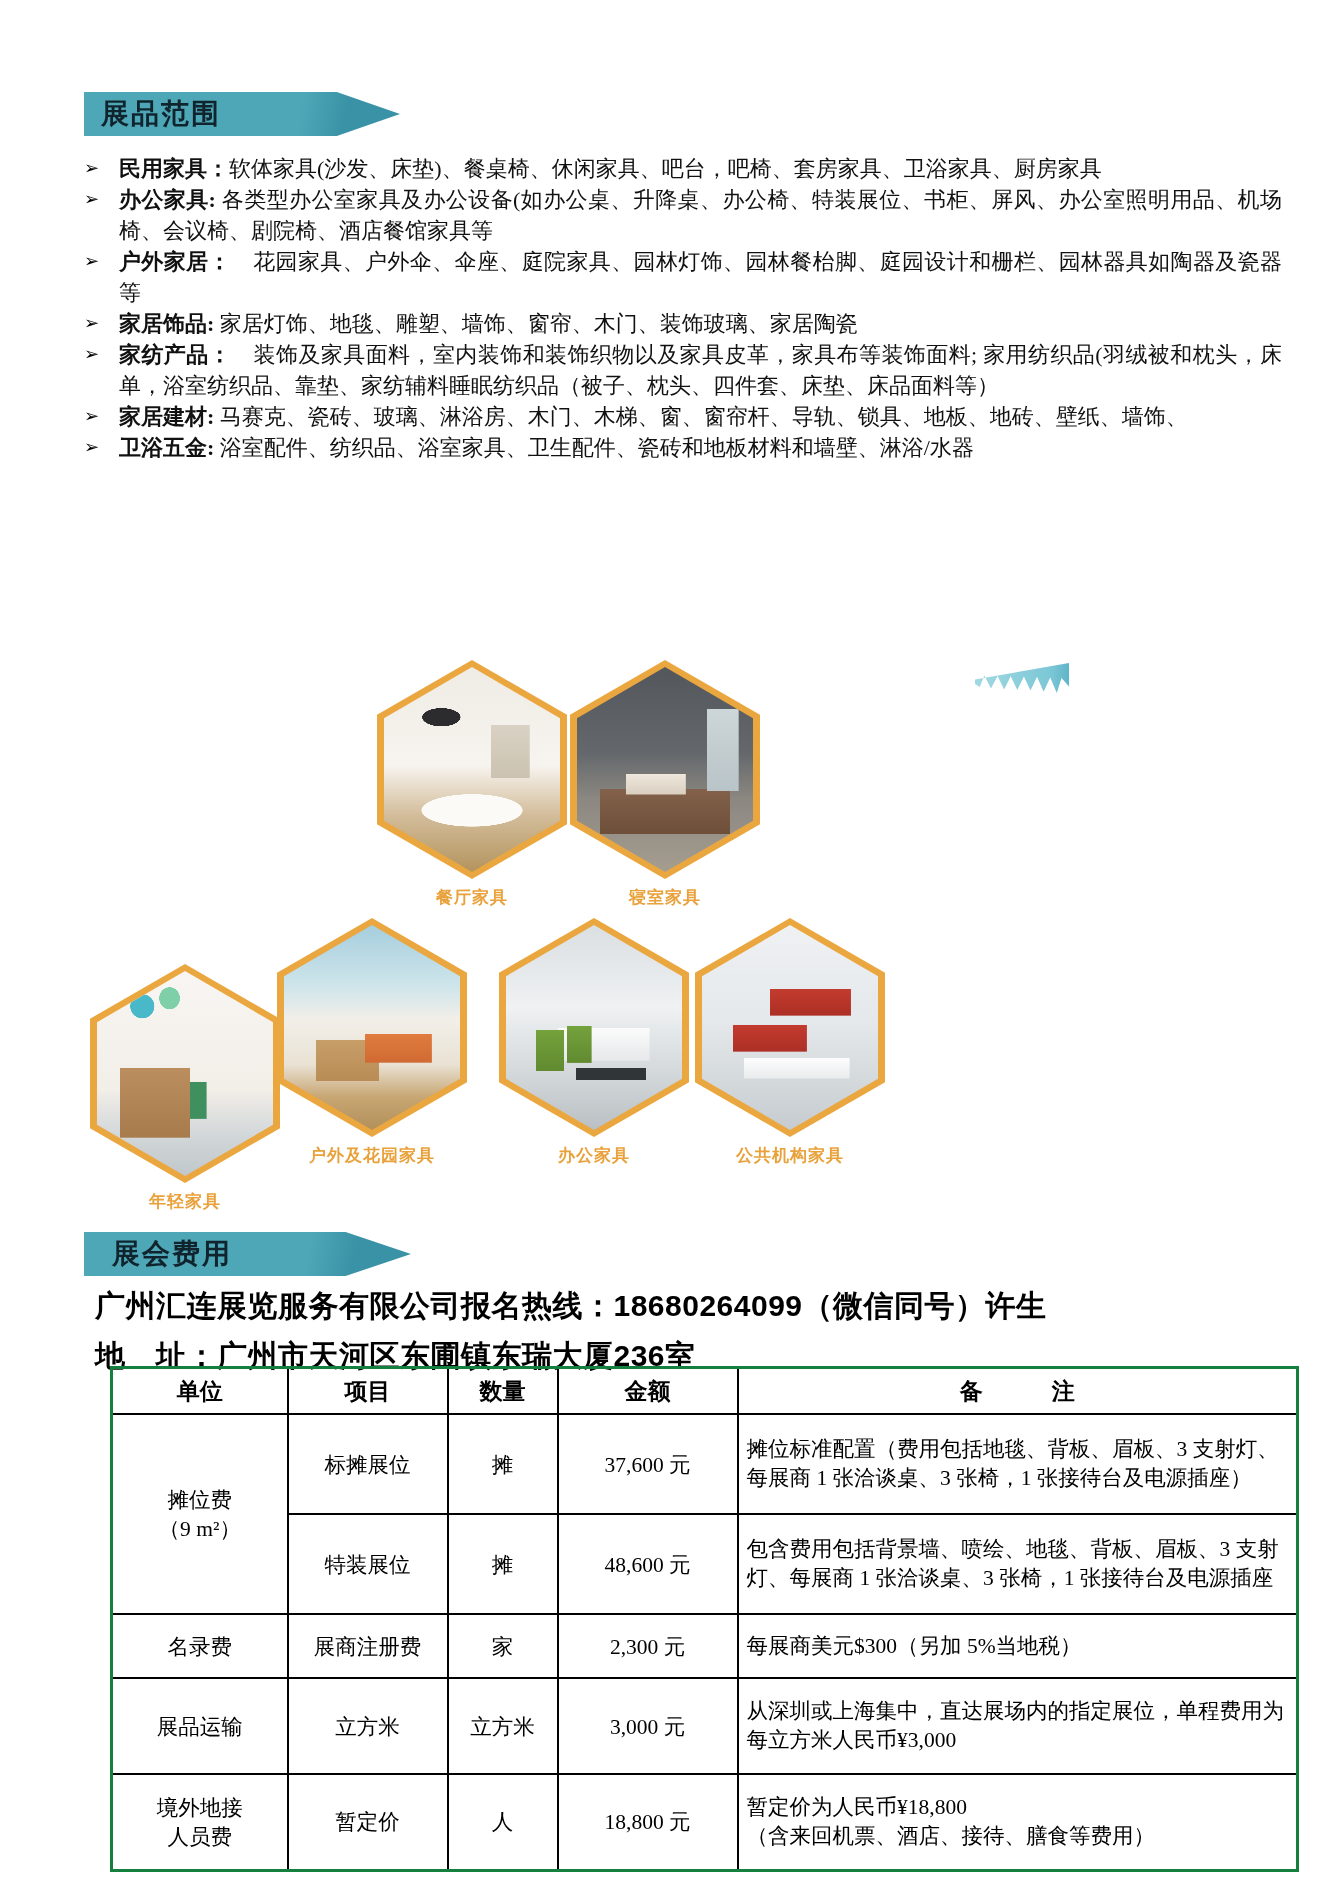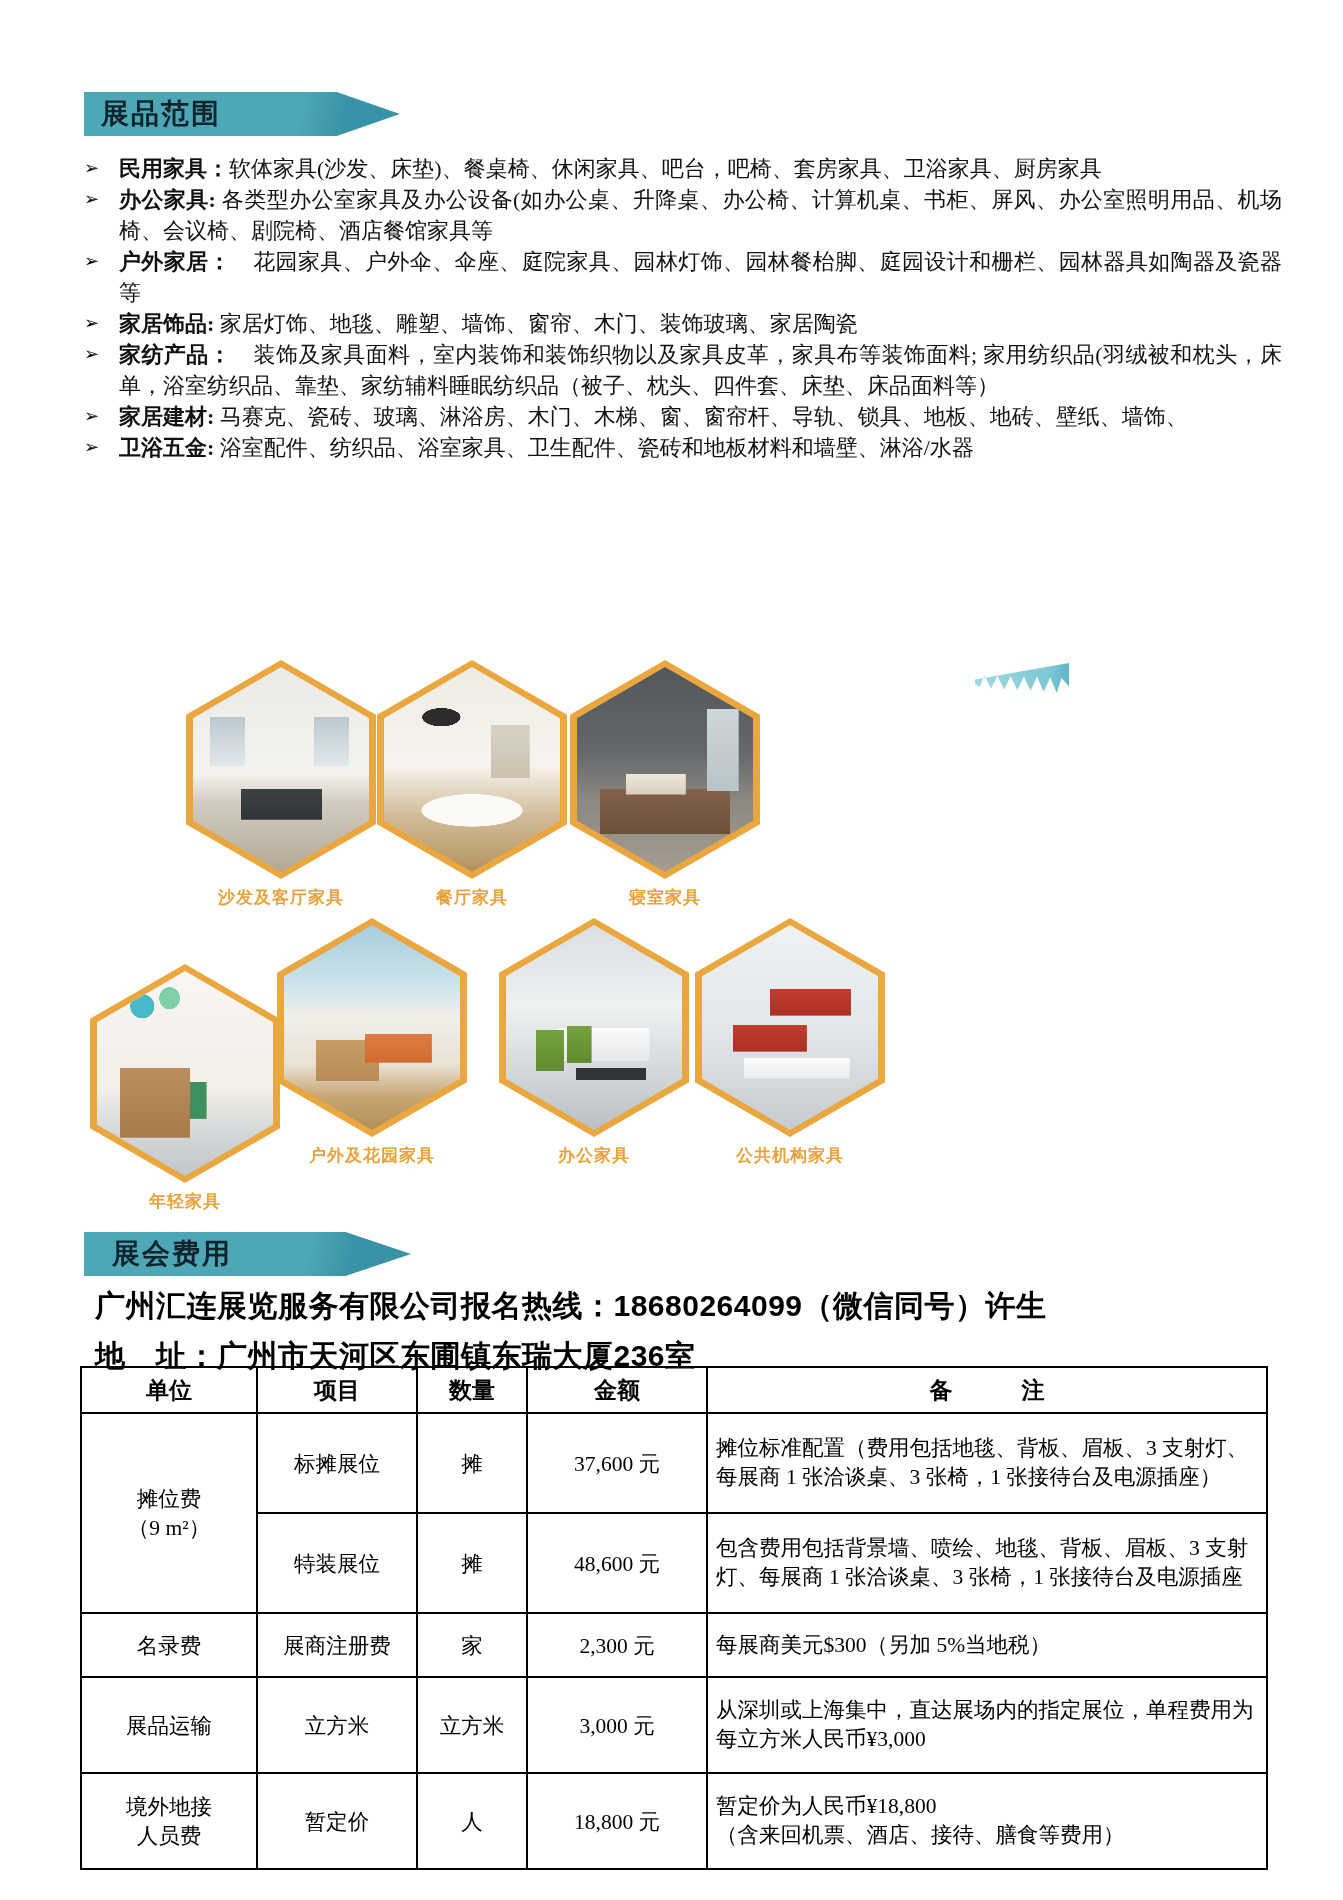--- a/index.html
+++ b/index.html
@@ -120,21 +120,21 @@
   #contact-line1 { top:1286px; }
   #contact-line2 { top:1336px; }
 
   
   .fees {
     position:absolute; left:80px; top:1366px; width:1186px;
     border-collapse:collapse; table-layout:fixed;
     font-size:21.5px; color:#000;
   }
   .fees th, .fees td { border:2px solid #000; padding:5px 8px; vertical-align:middle; }
-  .fees { border:1px solid #15803d; }
+  .fees { border:3px solid #15803d;margin-left:30px; }
   .fees th { font-size:23px; font-weight:bold; height:40px; padding:2px; }
   .c-center { text-align:center; }
   .c-note { text-align:left; padding:6px 12px; line-height:1.33; }
   .pre { white-space:pre-line; }
   tr.rh-tall  { height:100px; }
   tr.rh-mid   { height:96px;  }
   tr.rh-small { height:64px;  }
 </style>
 </head>
 <body>
@@ -145,21 +145,21 @@
     <span class="banner-label">展品范围</span>
   </div>
 
   <ul class="scope-list">
     <li class="scope-item">
       <span class="scope-marker">➢</span>
       <span class="scope-text"><b class="scope-label">民用家具：</b><span>软体家具(沙发、床垫)、餐桌椅、休闲家具、吧台，吧椅、套房家具、卫浴家具、厨房家具</span></span>
     </li>
     <li class="scope-item">
       <span class="scope-marker">➢</span>
-      <span class="scope-text"><b class="scope-label">办公家具:</b><span> 各类型办公室家具及办公设备(如办公桌、升降桌、办公椅、计算机桌、书柜、屏风、办公室照明用品、机场椅、会议椅、剧院椅、酒店餐馆家具等</span></span>
+      <span class="scope-text"><b class="scope-label">办公家具:</b><span> 各类型办公室家具及办公设备(如办公桌、升降桌、办公椅、特装展位、书柜、屏风、办公室照明用品、机场椅、会议椅、剧院椅、酒店餐馆家具等</span></span>
     </li>
     <li class="scope-item">
       <span class="scope-marker">➢</span>
       <span class="scope-text"><b class="scope-label">户外家居：</b><span>　花园家具、户外伞、伞座、庭院家具、园林灯饰、园林餐枱脚、庭园设计和栅栏、园林器具如陶器及瓷器等</span></span>
     </li>
     <li class="scope-item">
       <span class="scope-marker">➢</span>
       <span class="scope-text"><b class="scope-label">家居饰品:</b><span> 家居灯饰、地毯、雕塑、墙饰、窗帘、木门、装饰玻璃、家居陶瓷</span></span>
     </li>
     <li class="scope-item">
@@ -171,26 +171,20 @@
       <span class="scope-text"><b class="scope-label">家居建材:</b><span> 马赛克、瓷砖、玻璃、淋浴房、木门、木梯、窗、窗帘杆、导轨、锁具、地板、地砖、壁纸、墙饰、</span></span>
     </li>
     <li class="scope-item">
       <span class="scope-marker">➢</span>
       <span class="scope-text"><b class="scope-label">卫浴五金:</b><span> 浴室配件、纺织品、浴室家具、卫生配件、瓷砖和地板材料和墙壁、淋浴/水器</span></span>
     </li>
   </ul>
 
   <div class="ribbon-frag"></div>
 
-  <div class="hex-card" style="left:186px; top:660px;">
-    <div class="hex">
-        <div class="photo photo-living"></div>
-      </div>
-    <div class="caption">沙发及客厅家具</div>
-  </div>
   <div class="hex-card" style="left:377px; top:660px;">
     <div class="hex">
         <div class="photo photo-dining"></div>
       </div>
     <div class="caption">餐厅家具</div>
   </div>
   <div class="hex-card" style="left:570px; top:660px;">
     <div class="hex">
         <div class="photo photo-bedroom"></div>
       </div>

